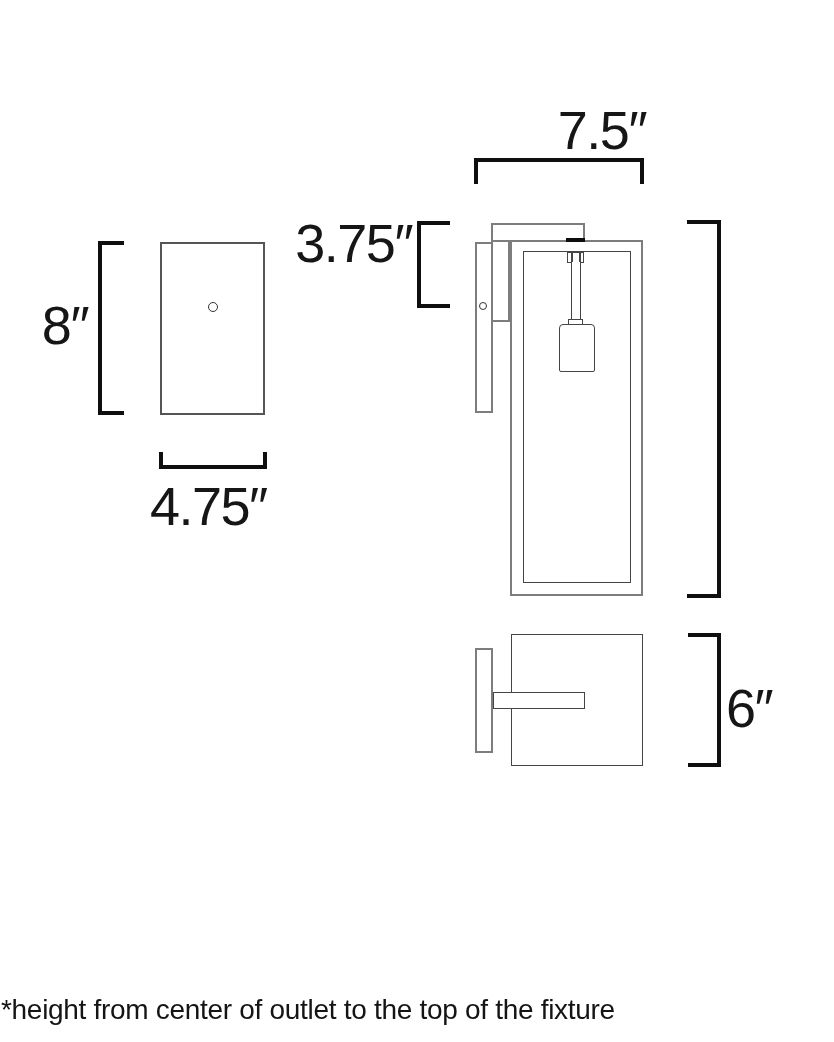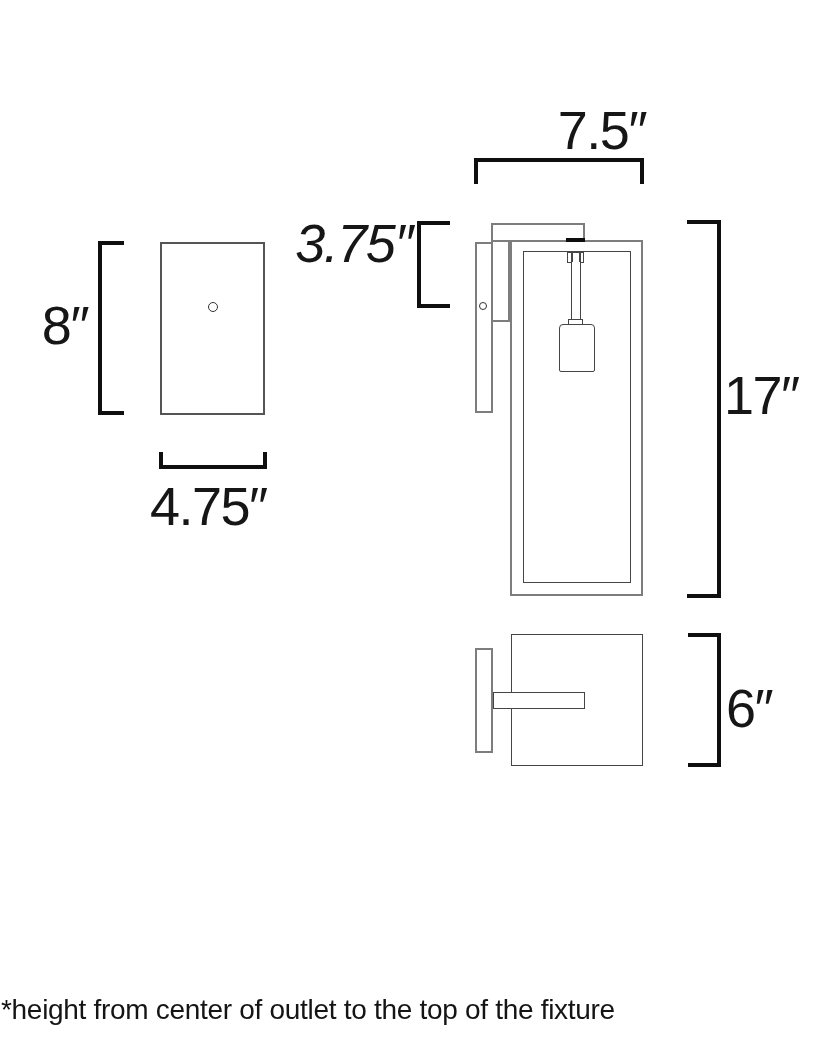--- a/index.html
+++ b/index.html
@@ -42,21 +42,21 @@
   <div class="dim" style="left:159px; top:452px; width:108px; height:17px;
               border-left-width:4px; border-right-width:4px; border-bottom-width:4px;"></div>
 
   <div class="lbl" style="left:150px; top:479px; width:160px; text-align:left;">4.75″</div>
 
   <div class="lbl" style="left:472px; top:103px; width:174px; text-align:right;">7.5″</div>
 
   <div class="dim" style="left:474px; top:158px; width:170px; height:26px;
               border-left-width:4px; border-right-width:4px; border-top-width:4px;"></div>
 
-  <div class="lbl" style="left:250px; top:216px; width:162px; text-align:right;font-style:italic;">3.75″</div>
+  <div class="lbl" style="left:250px; top:216px; width:162px; text-align:right;">3.75″</div>
 
 
   <div class="dim" style="left:417px; top:221px; width:33px; height:87px;
               border-left-width:4px; border-top-width:4px; border-bottom-width:4px;"></div>
 
   <div class="shape gray" style="left:510px; top:240px; width:133px; height:356px;"></div>
 
   <div class="shape dark" style="left:523px; top:251px; width:108px; height:332px; border-width:1.6px;"></div>
 
   <div class="shape dark" style="left:567px; top:252px; width:17px; height:11px; border-width:1.6px;"></div>
@@ -76,21 +76,20 @@
 
   <div class="shape gray" style="left:491px; top:240px; width:19px; height:82px;"></div>
 
   <div class="shape gray" style="left:491px; top:223px; width:94px; height:19px;"></div>
 
   <div style="position:absolute; left:566px; top:238px; width:19px; height:4px; background:#0d0d0d;"></div>
 
   <div class="dim" style="left:687px; top:220px; width:34px; height:378px;
               border-right-width:4px; border-top-width:4px; border-bottom-width:4px;"></div>
 
-  <div class="lbl" style="left:724px; top:368px;">17″</div>
 
   <div class="shape gray" style="left:475px; top:648px; width:18px; height:105px;"></div>
 
   <div class="shape dark" style="left:511px; top:634px; width:132px; height:132px;"></div>
 
   <div class="shape dark" style="left:493px; top:692px; width:92px; height:17px;"></div>
 
   <div class="dim" style="left:688px; top:633px; width:33px; height:134px;
               border-right-width:4px; border-top-width:4px; border-bottom-width:4px;"></div>
 

